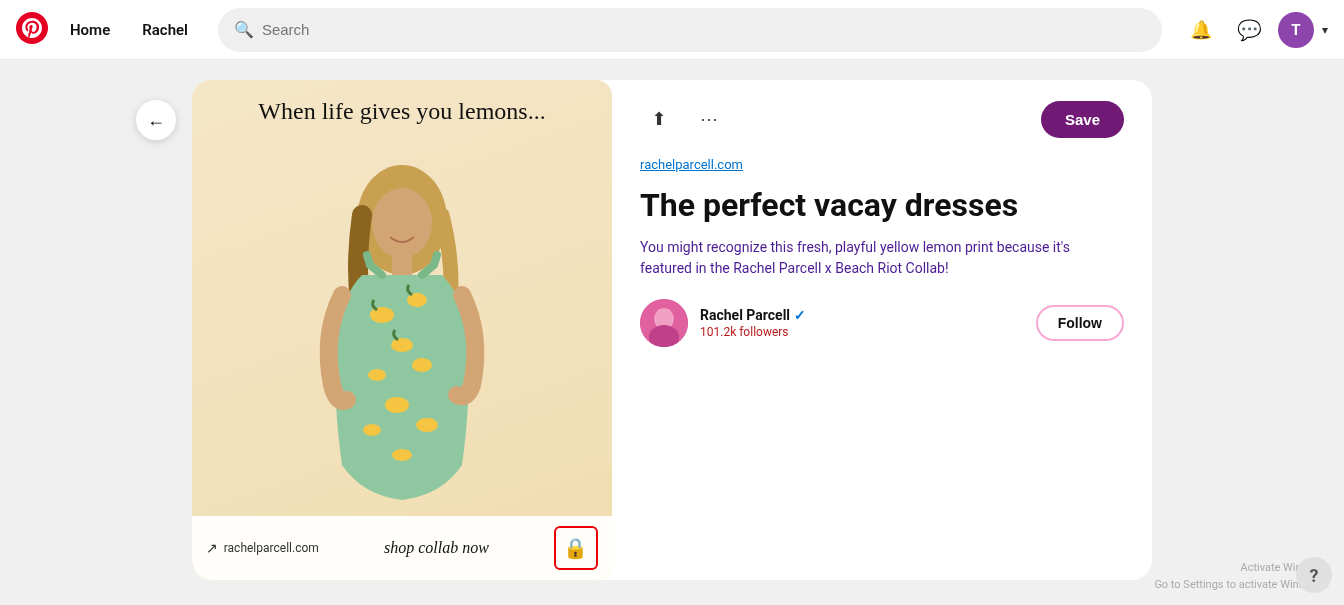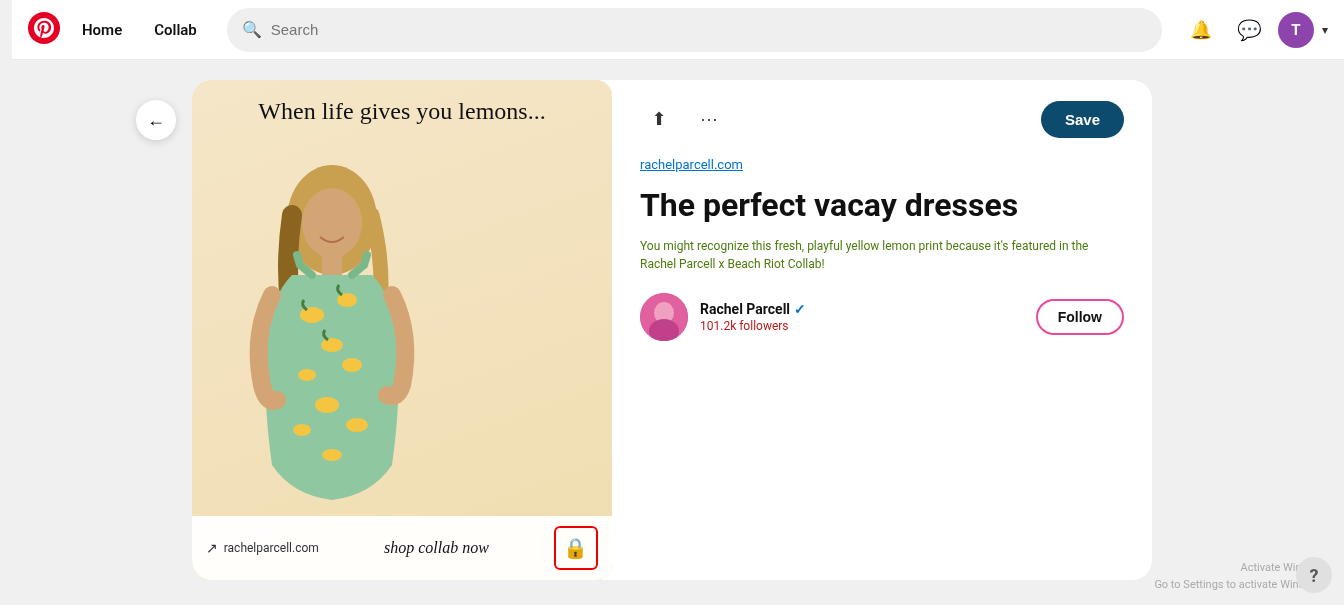--- a/index.html
+++ b/index.html
@@ -15,21 +15,20 @@
     .navbar {
       display: flex;
       align-items: center;
       background: #fff;
       padding: 0 16px;
       height: 60px;
       gap: 12px;
       border-bottom: 1px solid #e9e9e9;
       position: relative;
       z-index: 10;
-      margin-left: 12px;
     }
     .nav-logo {
       width: 32px;
       height: 32px;
       flex-shrink: 0;
     }
     .nav-link {
       font-size: 15px;
       font-weight: 600;
       color: #111;
@@ -156,20 +155,21 @@
       z-index: 2;
     }
     
     .pin-img-bg {
       width: 100%;
       height: 100%;
       background: linear-gradient(160deg, #f5e6c8 0%, #f0ddb0 100%);
       position: relative;
       display: flex;
       align-items: center;
+      justify-content: center;
     }
 
     
     .pin-bottom-overlay {
       position: absolute;
       bottom: 0;
       left: 0;
       right: 0;
       background: rgba(255,255,255,0.95);
       padding: 10px 14px;
@@ -233,21 +233,21 @@
       border: none;
       background: #fff;
       cursor: pointer;
       display: flex;
       align-items: center;
       justify-content: center;
       font-size: 18px;
       color: #333;
     }
     .save-btn {
-      background: #0c4a6e;
+      background: #701a75;
       color: #fff;
       border: none;
       border-radius: 24px;
       padding: 10px 24px;
       font-size: 15px;
       font-weight: 700;
       cursor: pointer;
     }
 
     
@@ -261,22 +261,22 @@
     
     .pin-title {
       font-size: 32px;
       font-weight: 700;
       color: #111;
       line-height: 1.25;
     }
 
     
     .pin-description {
-      font-size: 12px;
-      color: #4d7c0f;
+      font-size: 14px;
+      color: #4c1d95;
       line-height: 1.5;
     }
 
     
     .author-row {
       display: flex;
       align-items: center;
       gap: 12px;
       margin-top: 8px;
       justify-content: center;
@@ -315,21 +315,21 @@
       color: #0073cf;
       font-size: 14px;
     }
     .author-followers {
       font-size: 12px;
       color: #b91c1c;
       margin-top: 2px;
     }
     .follow-btn {
       background: #fff;
-      border: 2px solid #ec4899;
+      border: 2px solid #f9a8d4;
       border-radius: 24px;
       padding: 8px 20px;
       font-size: 14px;
       font-weight: 600;
       color: #111;
       cursor: pointer;
       margin-left: auto;
     }
 
     
@@ -384,21 +384,21 @@
 <nav class="navbar">
 
   <div>
     <svg class="nav-logo" viewBox="0 0 32 32" fill="none" xmlns="http://www.w3.org/2000/svg">
       <circle cx="16" cy="16" r="16" fill="#E60023"></circle>
       <path d="M16 6C10.477 6 6 10.477 6 16c0 4.236 2.636 7.855 6.356 9.312-.088-.791-.167-2.005.035-2.868.181-.78 1.247-5.279 1.247-5.279s-.319-.638-.319-1.58c0-1.482.859-2.59 1.927-2.59.909 0 1.35.682 1.35 1.5 0 .914-.583 2.283-.883 3.551-.251 1.062.532 1.927 1.577 1.927 1.893 0 3.349-1.995 3.349-4.875 0-2.547-1.834-4.327-4.454-4.327-3.033 0-4.814 2.276-4.814 4.628 0 .918.354 1.9.795 2.437a.32.32 0 01.074.306c-.081.337-.261 1.062-.297 1.21-.047.195-.157.236-.361.143-1.337-.623-2.172-2.58-2.172-4.152 0-3.377 2.454-6.482 7.078-6.482 3.715 0 6.602 2.648 6.602 6.187 0 3.691-2.328 6.66-5.559 6.66-1.086 0-2.108-.565-2.457-1.23l-.668 2.492c-.242.929-.894 2.093-1.332 2.8A10 10 0 0016 26c5.523 0 10-4.477 10-10S21.523 6 16 6z" fill="white"></path>
     </svg>
   </div>
 
   <span class="nav-link">Home</span>
-  <span class="nav-link">Collab</span>
+  <span class="nav-link">Rachel</span>
 
   <div class="search-bar">
     <span style="color:#666; font-size:16px;">🔍</span>
     <input type="text" placeholder="Search" style="">
   </div>
 
   <div class="nav-icons">
     <button class="nav-icon-btn">
       <span>🔔</span>
     </button>

